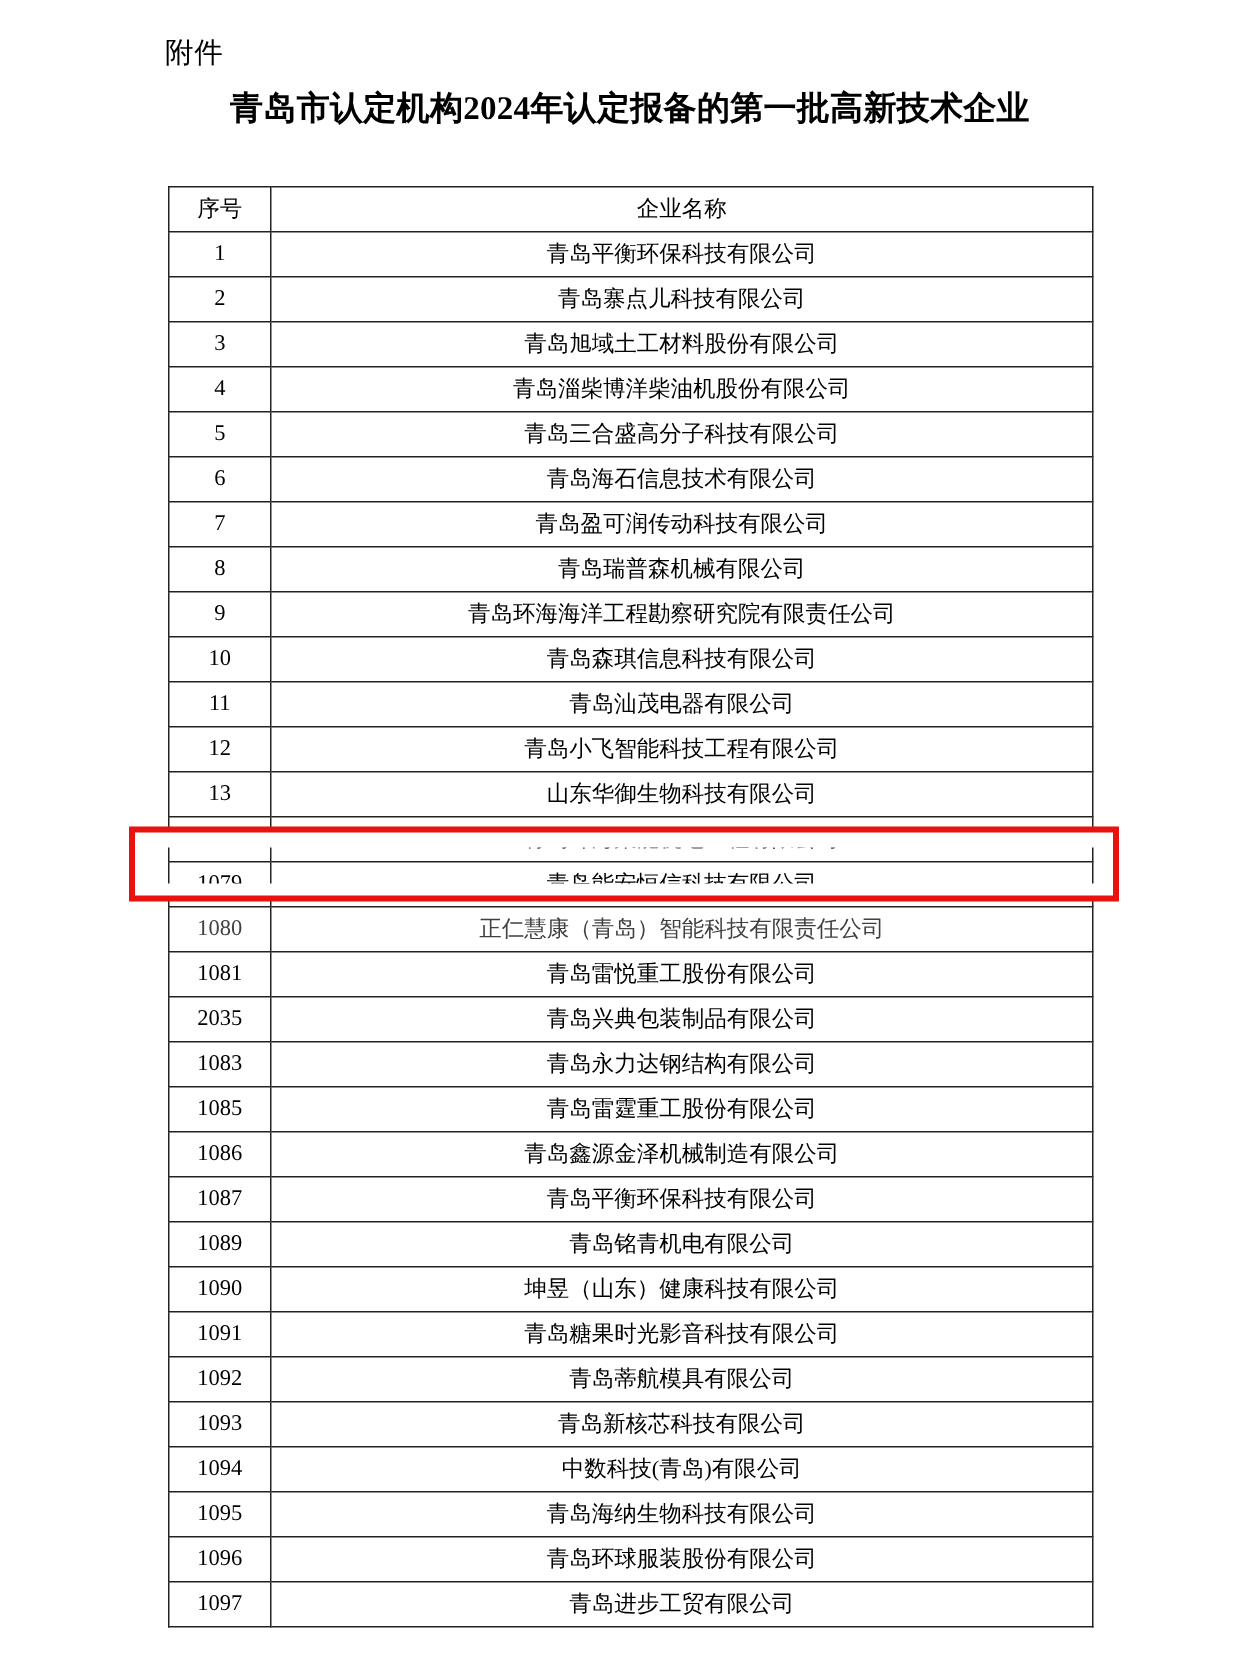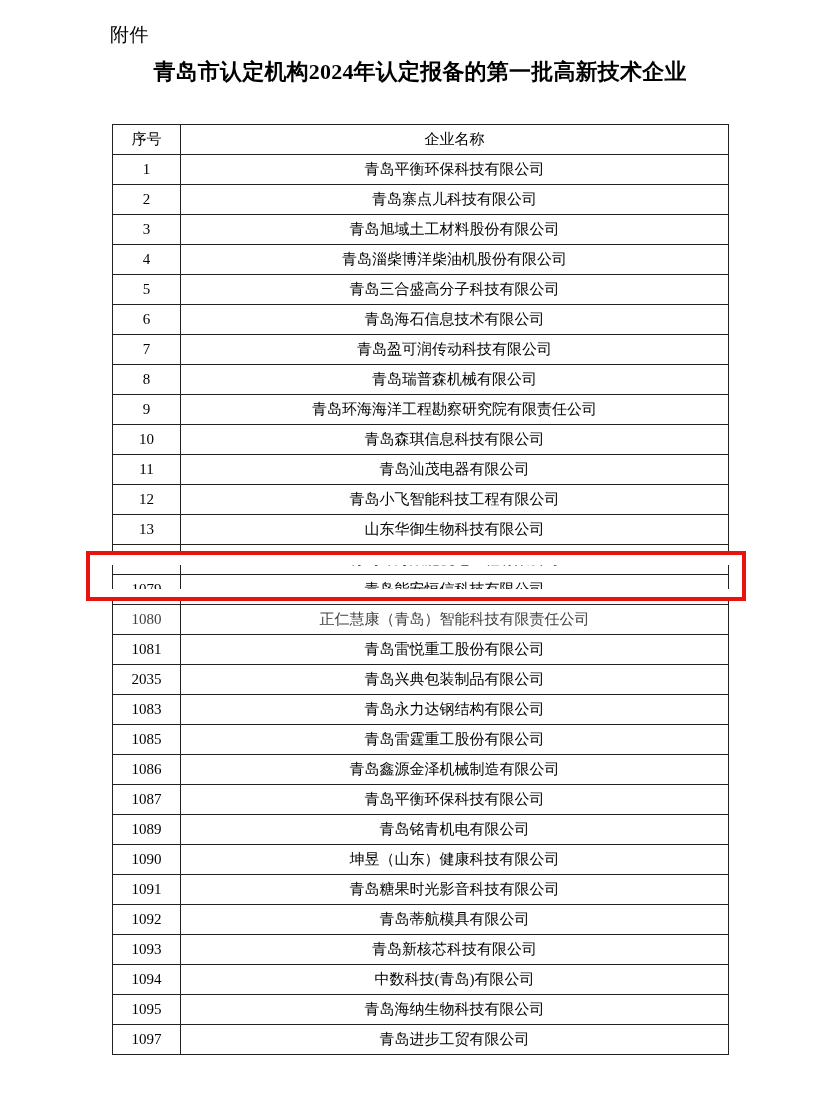--- a/index.html
+++ b/index.html
@@ -232,20 +232,24 @@
           </tr>
           <tr>
             <td>1094</td>
             <td>中数科技(青岛)有限公司</td>
           </tr>
           <tr>
             <td>1095</td>
             <td>青岛海纳生物科技有限公司</td>
           </tr>
           <tr>
+            <td>1096</td>
+            <td>青岛环球服装股份有限公司</td>
+          </tr>
+          <tr>
             <td>1097</td>
             <td>青岛进步工贸有限公司</td>
           </tr>
         </tbody>
     </table>
   </div>
 
   <div class="mask-top"></div>
   <div class="mask-bottom"></div>
   <div class="red-box"></div>

